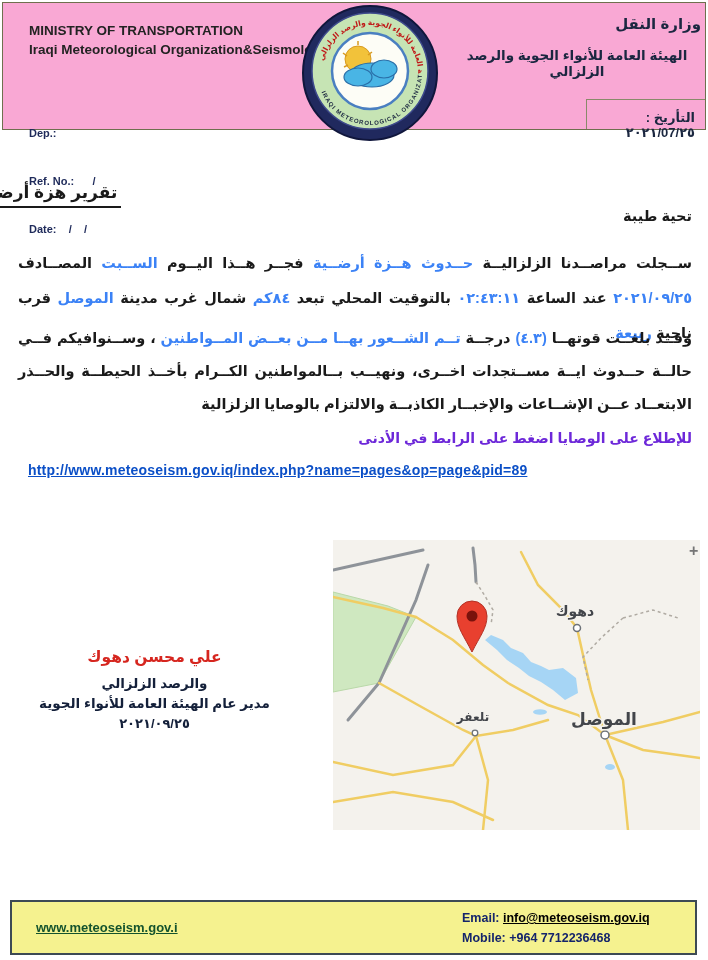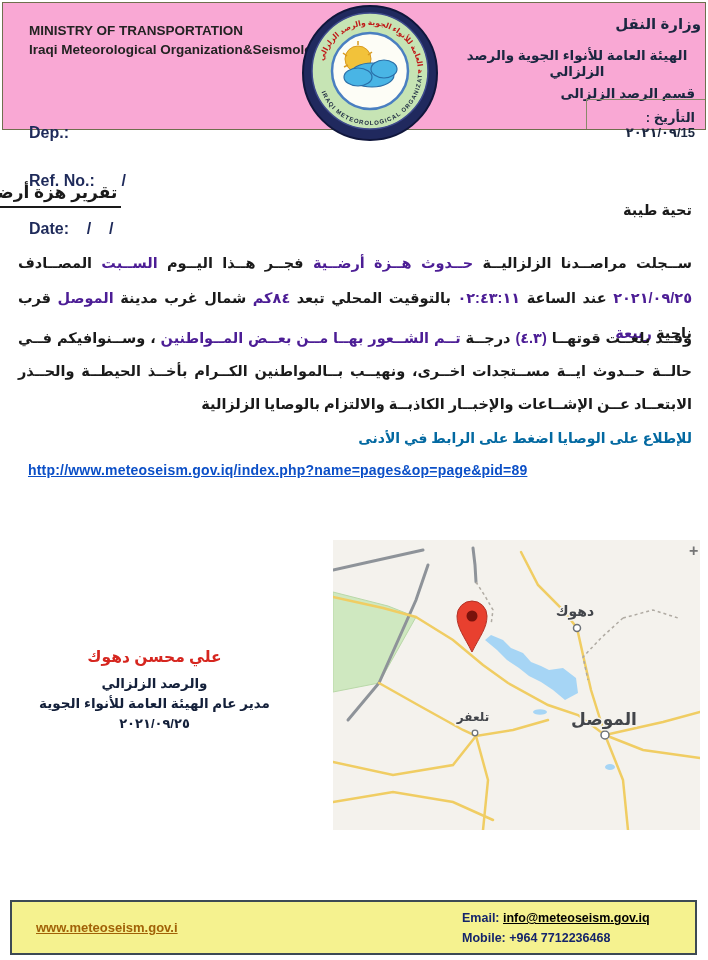--- a/index.html
+++ b/index.html
@@ -3,59 +3,59 @@
 <meta charset="utf-8">
 <style>
   html,body{margin:0;padding:0;background:#ffffff;}
   .page{position:relative;width:708px;height:960px;background:#fff;overflow:hidden;
         font-family:"Liberation Sans","DejaVu Sans",sans-serif;}
   
   .header{position:absolute;left:2px;top:2px;right:2px;height:128px;
           background:#f9a8d4;border:1px solid #6f6f4e;box-sizing:border-box;}
   .hdr-en{position:absolute;left:26px;top:18px;font-size:13.5px;font-weight:bold;
           color:#232323;line-height:19px;}
-  .hdr-ref{position:absolute;left:26px;top:90px;font-size:16px;font-weight:bold;
+  .hdr-ref{position:absolute;left:26px;top:90px;font-size:11px;font-weight:bold;
            color:#1e2a5a;line-height:16px;white-space:pre;}
   .hdr-ar{position:absolute;right:4px;top:12px;width:248px;text-align:center;
           direction:rtl;color:#1b2740;font-weight:bold;}
   .hdr-ar .l1{font-size:15px;margin-bottom:14px;text-align:right;}
   .hdr-ar .l2{font-size:13.5px;margin-bottom:6px;}
   .hdr-ar .l3{font-size:13.5px;text-align:right;padding-left:4px;padding-right:6px;}
   .date-box{position:absolute;right:0;top:96px;bottom:0;left:583px;
             border:1px solid #8a8a6a;border-right:none;border-bottom:none;
             direction:rtl;text-align:right;padding:10px 10px 0 0;box-sizing:border-box;
             font-size:13px;font-weight:bold;color:#1b2740;}
   .logo{position:absolute;left:300px;top:3px;}
   
   .title{position:absolute;left:16px;right:0;top:182px;text-align:left;direction:rtl;}
   .title span{display:inline-block;font-size:17px;font-weight:bold;color:#1a1a1a;
               border-bottom:2px solid #1a1a1a;padding:0 4px 3px 4px;margin-left:-40px;}
-  .greet{position:absolute;right:16px;top:202px;direction:rtl;font-size:14.5px;
+  .greet{position:absolute;right:16px;top:208px;direction:rtl;font-size:14.5px;
          font-weight:bold;color:#1a1a1a;}
   .para{position:absolute;left:18px;right:16px;direction:rtl;text-align:justify;
         font-size:14.5px;font-weight:bold;color:#1a1a1a;}
   .p1{top:246px;line-height:35px;}
   .p2{top:322px;line-height:33px;}
-  .para .red{color:#4c1d95;margin-top:36px;}
+  .para .red{color:#3b82f6;margin-top:36px;}
   .link-intro{position:absolute;right:16px;top:430px;direction:rtl;font-size:14px;
-              font-weight:bold;color:#0369a1;}
+              font-weight:bold;color:#6d28d9;}
   .doc-url{position:absolute;left:28px;top:462px;font-size:14px;font-weight:bold;
            color:#0b4fc7;text-decoration:underline;letter-spacing:.2px;}
   
   .sig{position:absolute;left:22px;top:648px;width:265px;text-align:center;direction:rtl;}
   .sig .name{color:#d6261f;font-size:15.5px;font-weight:bold;margin-bottom:8px;}
   .sig .t{color:#14203a;font-size:13.5px;font-weight:bold;line-height:20px;}
   .sig .d{color:#14203a;font-size:13px;font-weight:bold;margin-top:2px;}
   
   .map{position:absolute;left:333px;top:540px;width:367px;height:290px;background:#f4f2ed;}
   
   .footer{position:absolute;left:10px;right:11px;top:900px;height:55px;
           background:#f5f28f;border:2px solid #3d4a54;box-sizing:border-box;}
   .foot-site{position:absolute;left:24px;top:18px;font-size:13px;font-weight:bold;
-             color:#a16207;}
+             color:#14532d;}
   .foot-right{position:absolute;left:450px;top:6px;font-size:12.5px;font-weight:bold;
               color:#15246b;line-height:20px;}
   .foot-right a{color:#000000;text-decoration:underline;font-weight:bold;}
 </style>
 </head>
 <body>
 
 <div class="page">
 
   <div class="header">
@@ -64,24 +64,23 @@
       <div>Iraqi Meteorological Organization&amp;Seismology</div>
     </div>
     <div class="hdr-ref">
       <div>Dep.:</div>
       <div>Ref. No.:      /</div>
       <div>Date:    /    /</div>
     </div>
     <div class="hdr-ar">
       <div class="l1">وزارة النقل</div>
       <div class="l2">الهيئة العامة للأنواء الجوية والرصد الزلزالي</div>
-      <div class="l3">قسم الرصد الزلزالى</div>
     </div>
     <div class="date-box">
-      <span>التأريخ : ٢٠٢١/٠٩/15</span>
+      <span>التأريخ : ٢٠٢١/07/٢٥</span>
     </div>
   </div>
 
   <div class="logo">
     <svg width="140" height="140" viewBox="0 0 140 140">
       <defs>
         <path id="arcTop" d="M 70,70 m -48,0 a 48,48 0 1 1 96,0"></path>
         <path id="arcBot" d="M 70,70 m -52,0 a 52,52 0 1 0 104,0"></path>
       </defs>
       <circle cx="70" cy="70" r="67" fill="#20295e"></circle>

